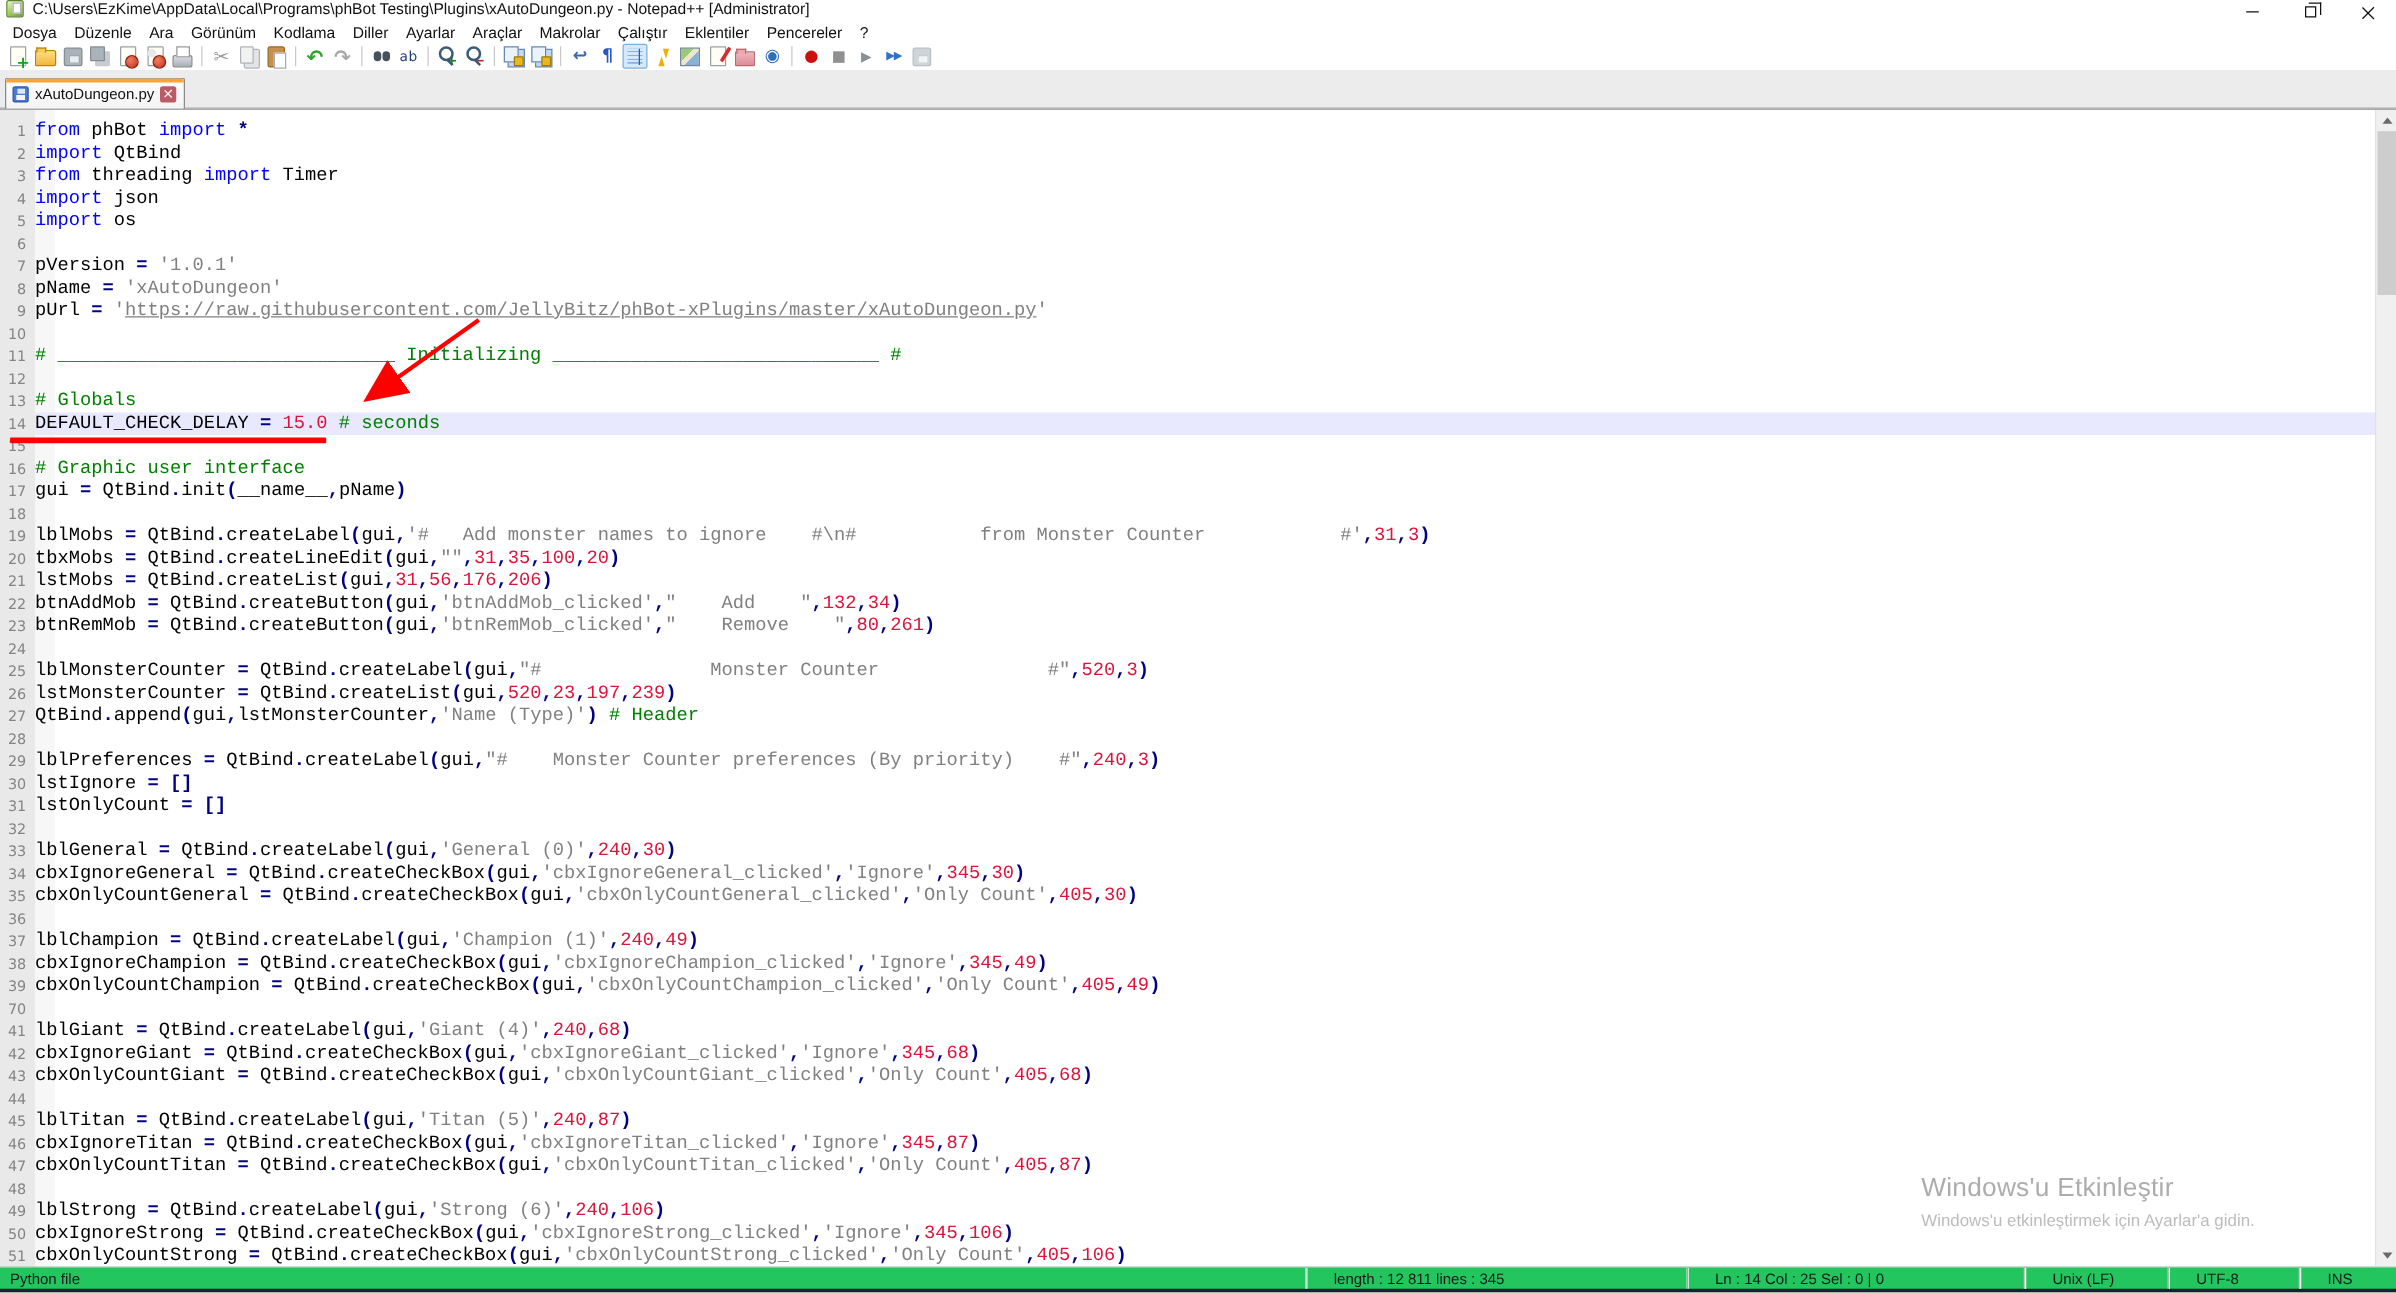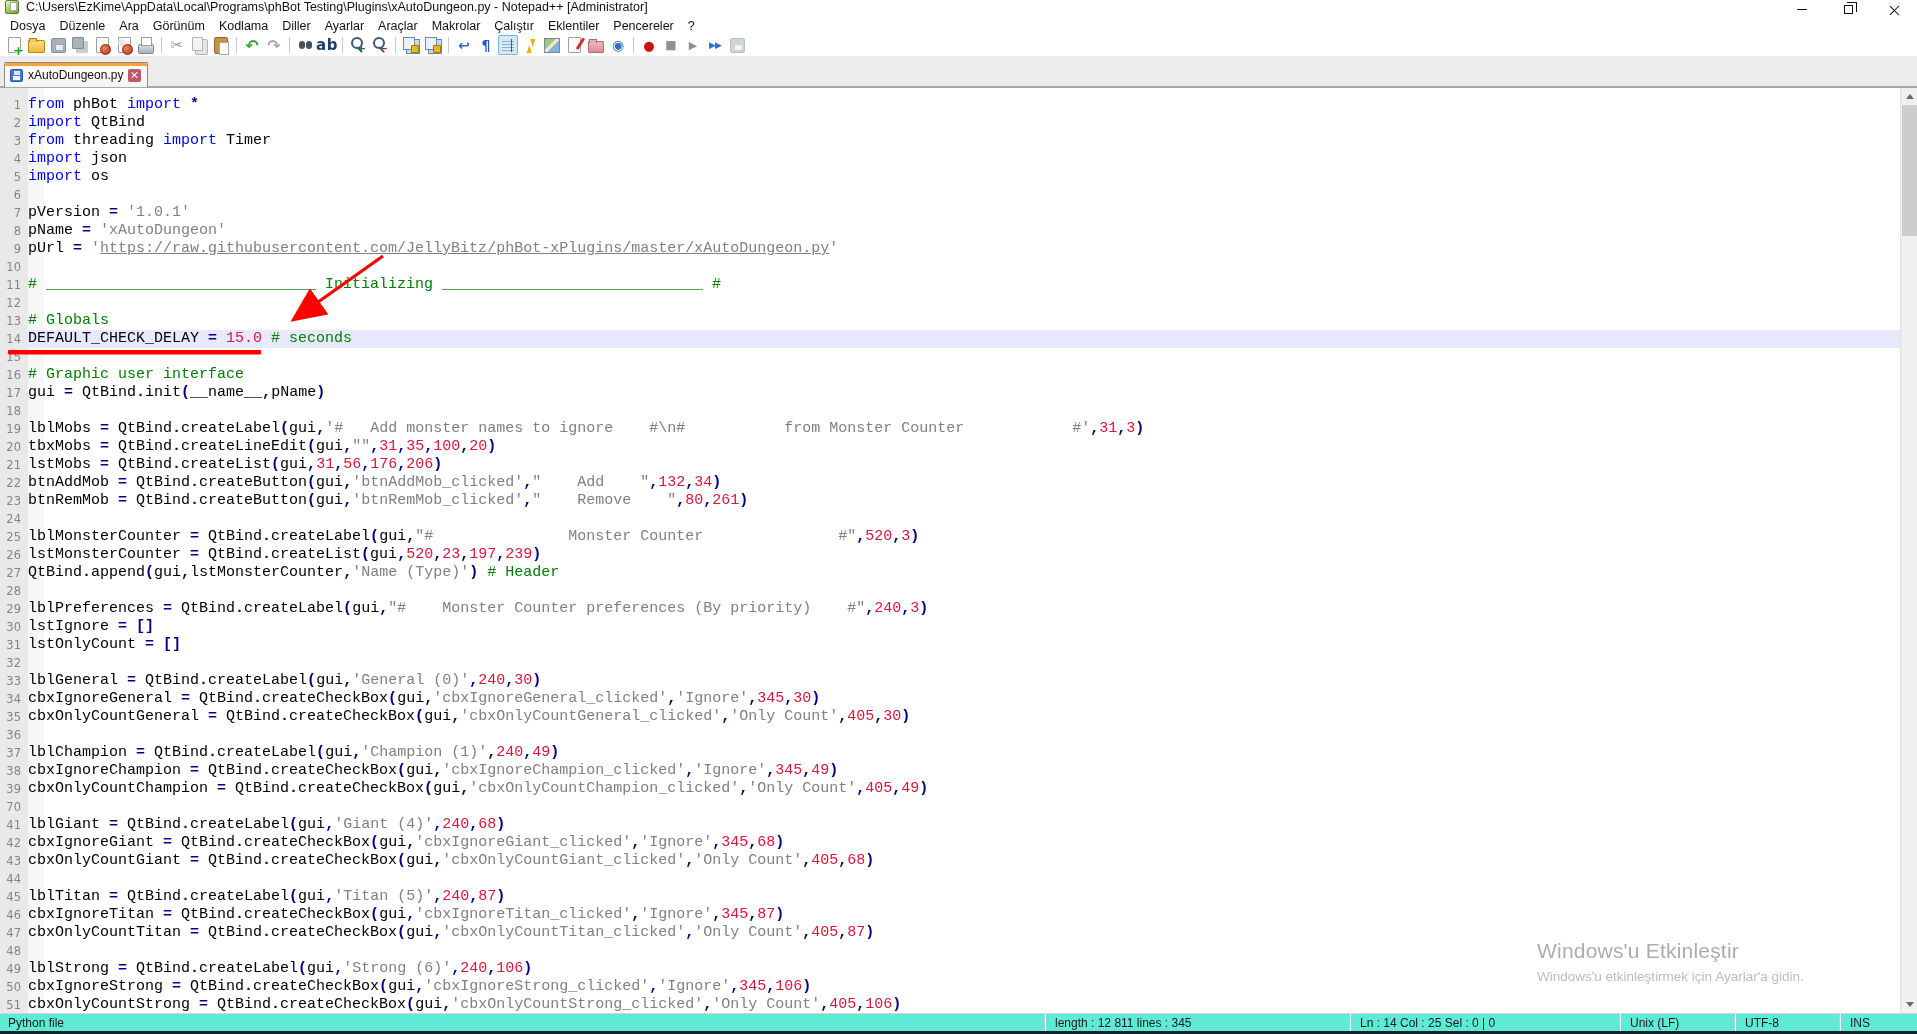--- a/index.html
+++ b/index.html
@@ -61,21 +61,21 @@
   [data-name="copy-icon"]::before{content:"";width:9px;height:12px;background:#f2f2f2;border:1px solid #b0b4b8;
     border-radius:1px;box-shadow:4px 3px 0 0 #e2e4e6,4px 3px 0 1px #b0b4b8;margin:-3px 0 0 -4px}
   [data-name="paste-icon"]::before{content:"";width:12px;height:15px;background:#c89048;
     border:1px solid #96682c;border-radius:2px}
   [data-name="paste-icon"]::after{content:"";position:absolute;right:2px;bottom:0;width:8px;height:11px;
     background:#fff;border:1px solid #aaa}
   [data-name="undo-icon"]{color:#2fa52f;font-weight:700;font-size:16px}
   [data-name="redo-icon"]{color:#a8a8a8;font-weight:700;font-size:16px}
   [data-name="find-icon"]::before{content:"";width:6px;height:8px;background:#44525e;border-radius:3px;
     box-shadow:7px 0 0 0 #44525e;margin-left:-7px}
-  [data-name="replace-icon"]{color:#1c3c78;font-weight:700;font-size:15px;letter-spacing:.5px}
+  [data-name="replace-icon"]{color:#1c3c78;font-weight:400;font-size:11px;letter-spacing:.5px}
   [data-name="zoom-in-icon"],[data-name="zoom-out-icon"]{font-weight:700;font-size:11px;
     align-items:flex-end;justify-content:flex-end;padding:0 2px 0 0}
   [data-name="zoom-in-icon"]{color:#108a10}[data-name="zoom-out-icon"]{color:#c02020}
   [data-name="zoom-in-icon"]::before,[data-name="zoom-out-icon"]::before{content:"";position:absolute;
     top:2px;left:3px;width:8px;height:8px;border:2px solid #3c5878;border-radius:50%}
   [data-name="zoom-in-icon"]::after,[data-name="zoom-out-icon"]::after{content:"";position:absolute;
     bottom:2px;left:11px;width:2px;height:6px;background:#3c5878;transform:rotate(-45deg)}
   [data-name="sync-vertical-icon"]::before,[data-name="sync-horizontal-icon"]::before{content:"";
     width:10px;height:11px;background:#eaf2fa;border:1px solid #6888b0;margin:-3px 0 0 -4px;
     box-shadow:4px 3px 0 0 #c8d8ec,4px 3px 0 1px #6888b0}
@@ -147,23 +147,23 @@
 
   
   .vscroll{position:absolute;top:0;right:0;bottom:0;width:17px;background:#f0f0f0;border-left:1px solid #e2e2e2;z-index:4}
   .sb-btn{position:absolute;left:0;width:17px;height:17px;display:flex;align-items:center;justify-content:center}
   .sb-up{top:0}.sb-down{bottom:0}
   .tri-up{width:0;height:0;border-left:4px solid transparent;border-right:4px solid transparent;border-bottom:5px solid #6a6a6a}
   .tri-down{width:0;height:0;border-left:4px solid transparent;border-right:4px solid transparent;border-top:5px solid #6a6a6a}
   .sb-thumb{position:absolute;top:17px;left:1px;width:15px;height:131px;background:#cdcdcd}
 
   
-  .statusbar{height:21px;background:#5eead4;display:flex;align-items:stretch;
+  .statusbar{height:21px;background:#22c55e;display:flex;align-items:stretch;
     border-top:1px solid #d4d4d4;border-bottom:3px solid #18222c;font-size:12px;color:#1a1a1a}
-  .sb-sec{display:flex;align-items:center;padding-left:10px;white-space:nowrap;
+  .sb-sec{display:flex;align-items:center;padding-left:22px;white-space:nowrap;
     border-left:1px solid #c6c6c6;box-shadow:inset 1px 0 0 #fafafa}
   .sb-doctype{flex:1;border-left:none;box-shadow:none;padding-left:8px}
   .sb-length{width:305px}.sb-pos{width:270px}.sb-eol{width:115px}.sb-enc{width:105px}.sb-ins{width:78px}
 </style>
 </head>
 <body>
 
 <div class="titlebar" data-name="title-bar">
   <span class="app-icon" data-name="notepad-plus-plus-icon"></span>
   <span class="title-text" data-name="window-title">C:\Users\EzKime\AppData\Local\Programs\phBot Testing\Plugins\xAutoDungeon.py - Notepad++ [Administrator]</span>

